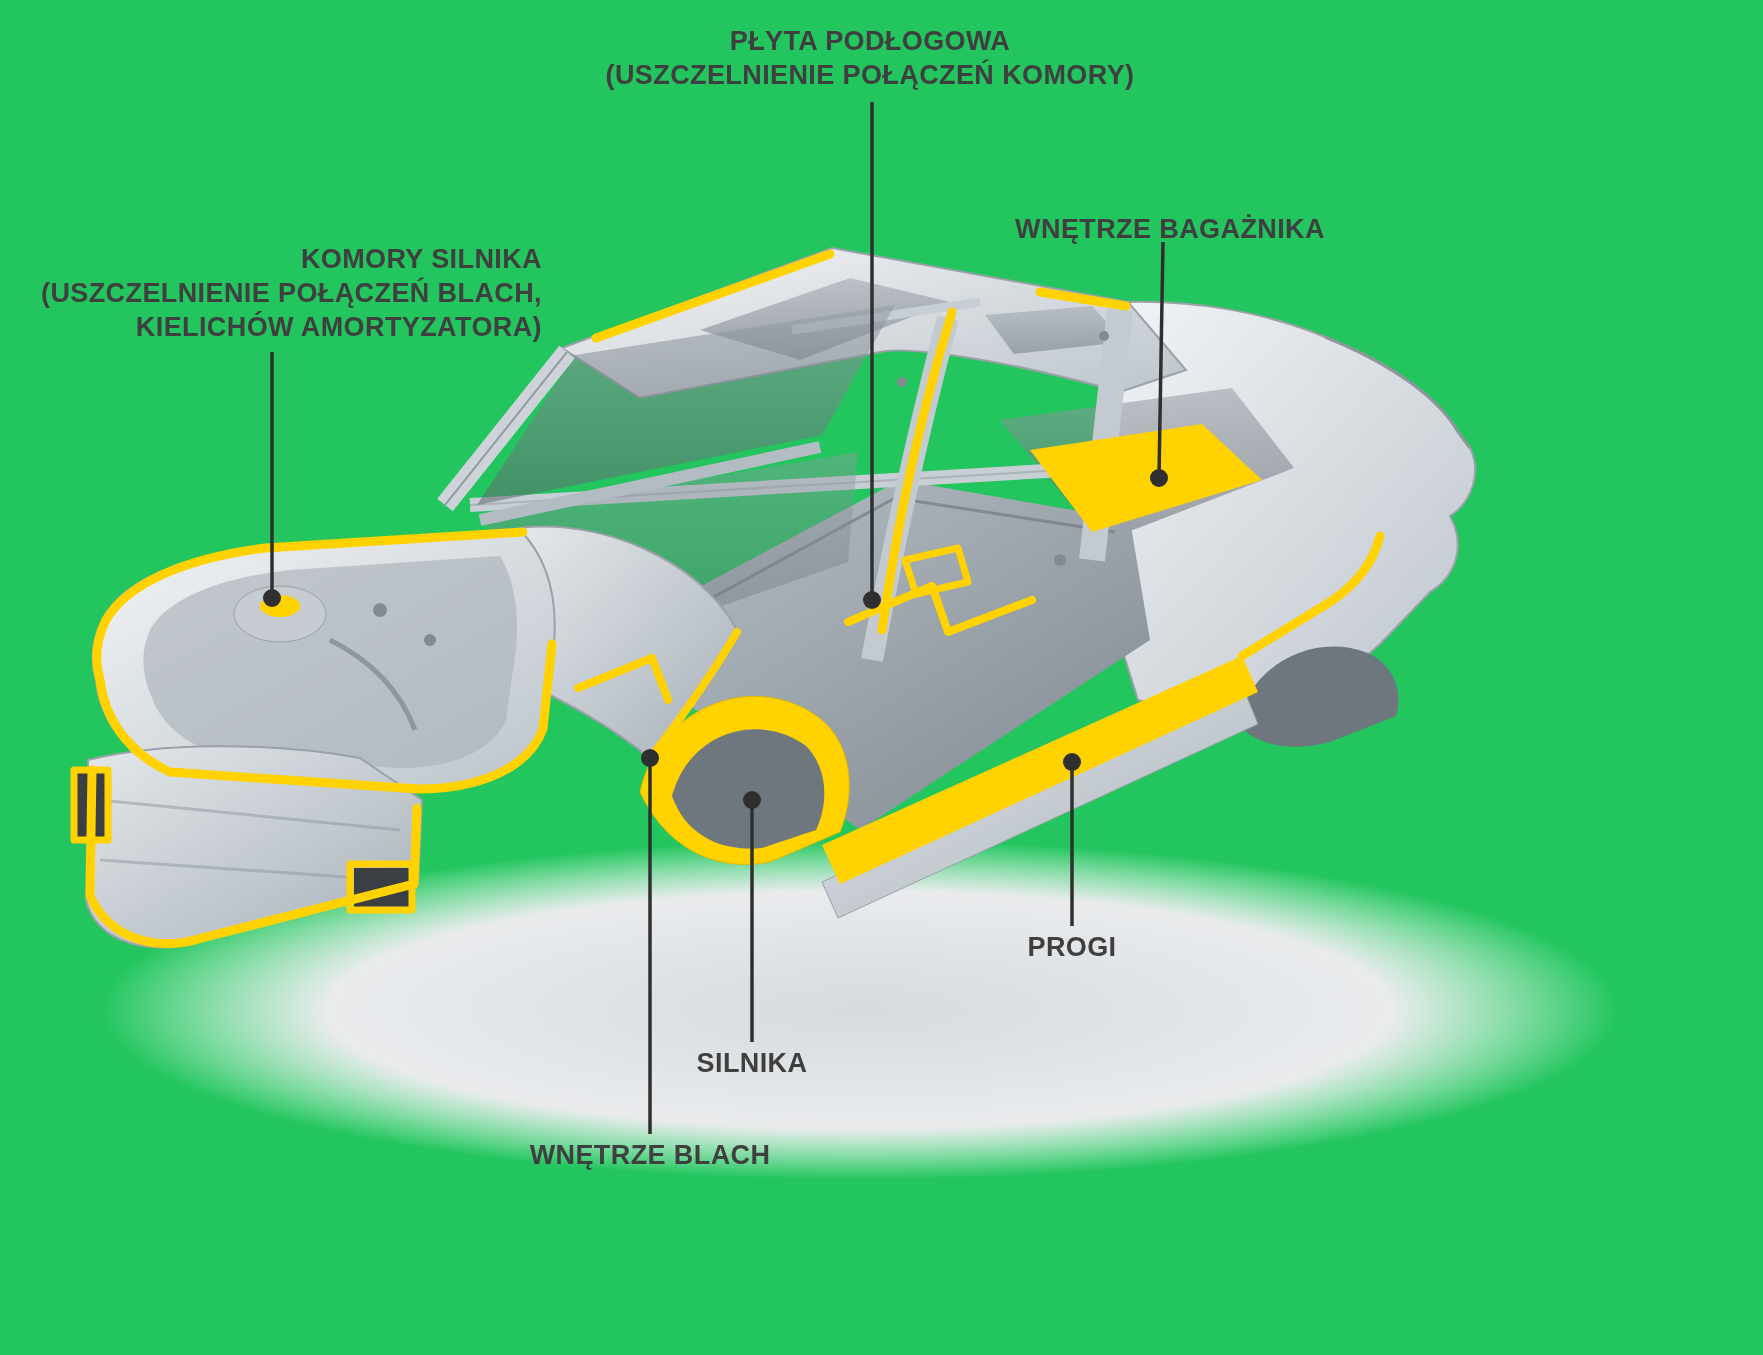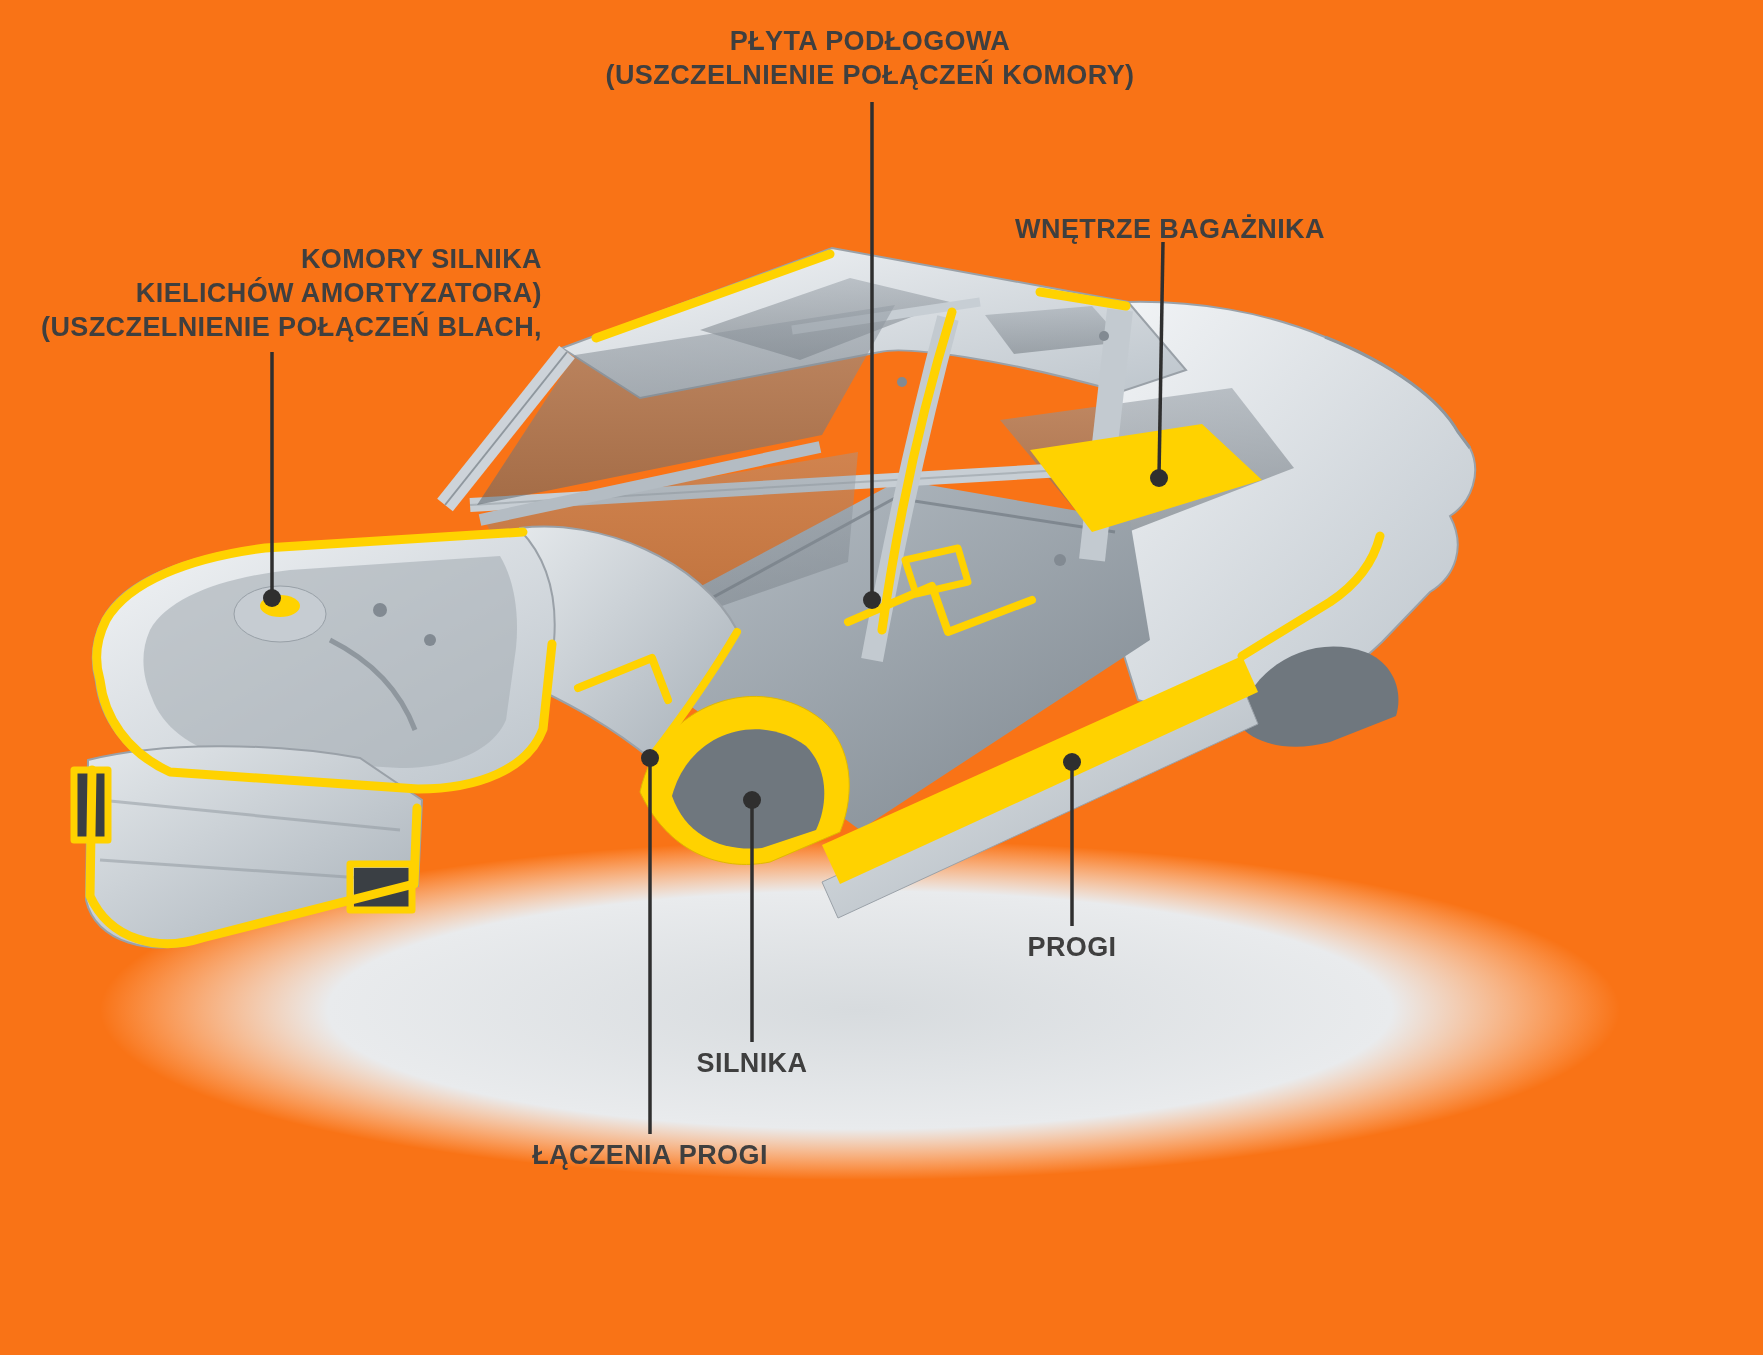--- a/index.html
+++ b/index.html
@@ -4,21 +4,21 @@
 <style>
   :root{
     --highlight:#FFD200;
     --leader:#2F2F2F;
     --text:#3F3F3F;
   }
   html,body{margin:0;padding:0;background:#fff;}
   .stage{
     position:relative;
     width:1763px;height:1355px;
-    background:#f97316;
+    background:#22c55e;
     overflow:hidden;
     font-family:"Liberation Sans", sans-serif;
   }
   .stage svg{position:absolute;left:0;top:0;}
   .label{
     position:absolute;
     font-weight:600;
     font-size:27px;
     line-height:1.26;
     letter-spacing:.4px;
@@ -207,29 +207,29 @@
     <div>PŁYTA PODŁOGOWA</div>
     <div>(USZCZELNIENIE POŁĄCZEŃ KOMORY)</div>
   </div>
 
   <div class="label" style="left:950px; top:198px; width:440px;margin-top:14px;">
     <div>WNĘTRZE BAGAŻNIKA</div>
   </div>
 
   <div class="label" style="left:12px; top:242px; width:530px;text-align:right;">
     <div>KOMORY SILNIKA</div>
+    <div>(USZCZELNIENIE POŁĄCZEŃ BLACH,</div>
     <div>KIELICHÓW AMORTYZATORA)</div>
-    <div>(USZCZELNIENIE POŁĄCZEŃ BLACH,</div>
   </div>
 
   <div class="label" style="left:962px; top:930px; width:220px;">
     <div>PROGI</div>
   </div>
 
   <div class="label" style="left:627px; top:1046px; width:250px;">
     <div>SILNIKA</div>
   </div>
 
   <div class="label" style="left:455px; top:1138px; width:390px;">
-    <div>ŁĄCZENIA PROGI</div>
+    <div>WNĘTRZE BLACH</div>
   </div>
 
 </div>
 
 </body></html>

